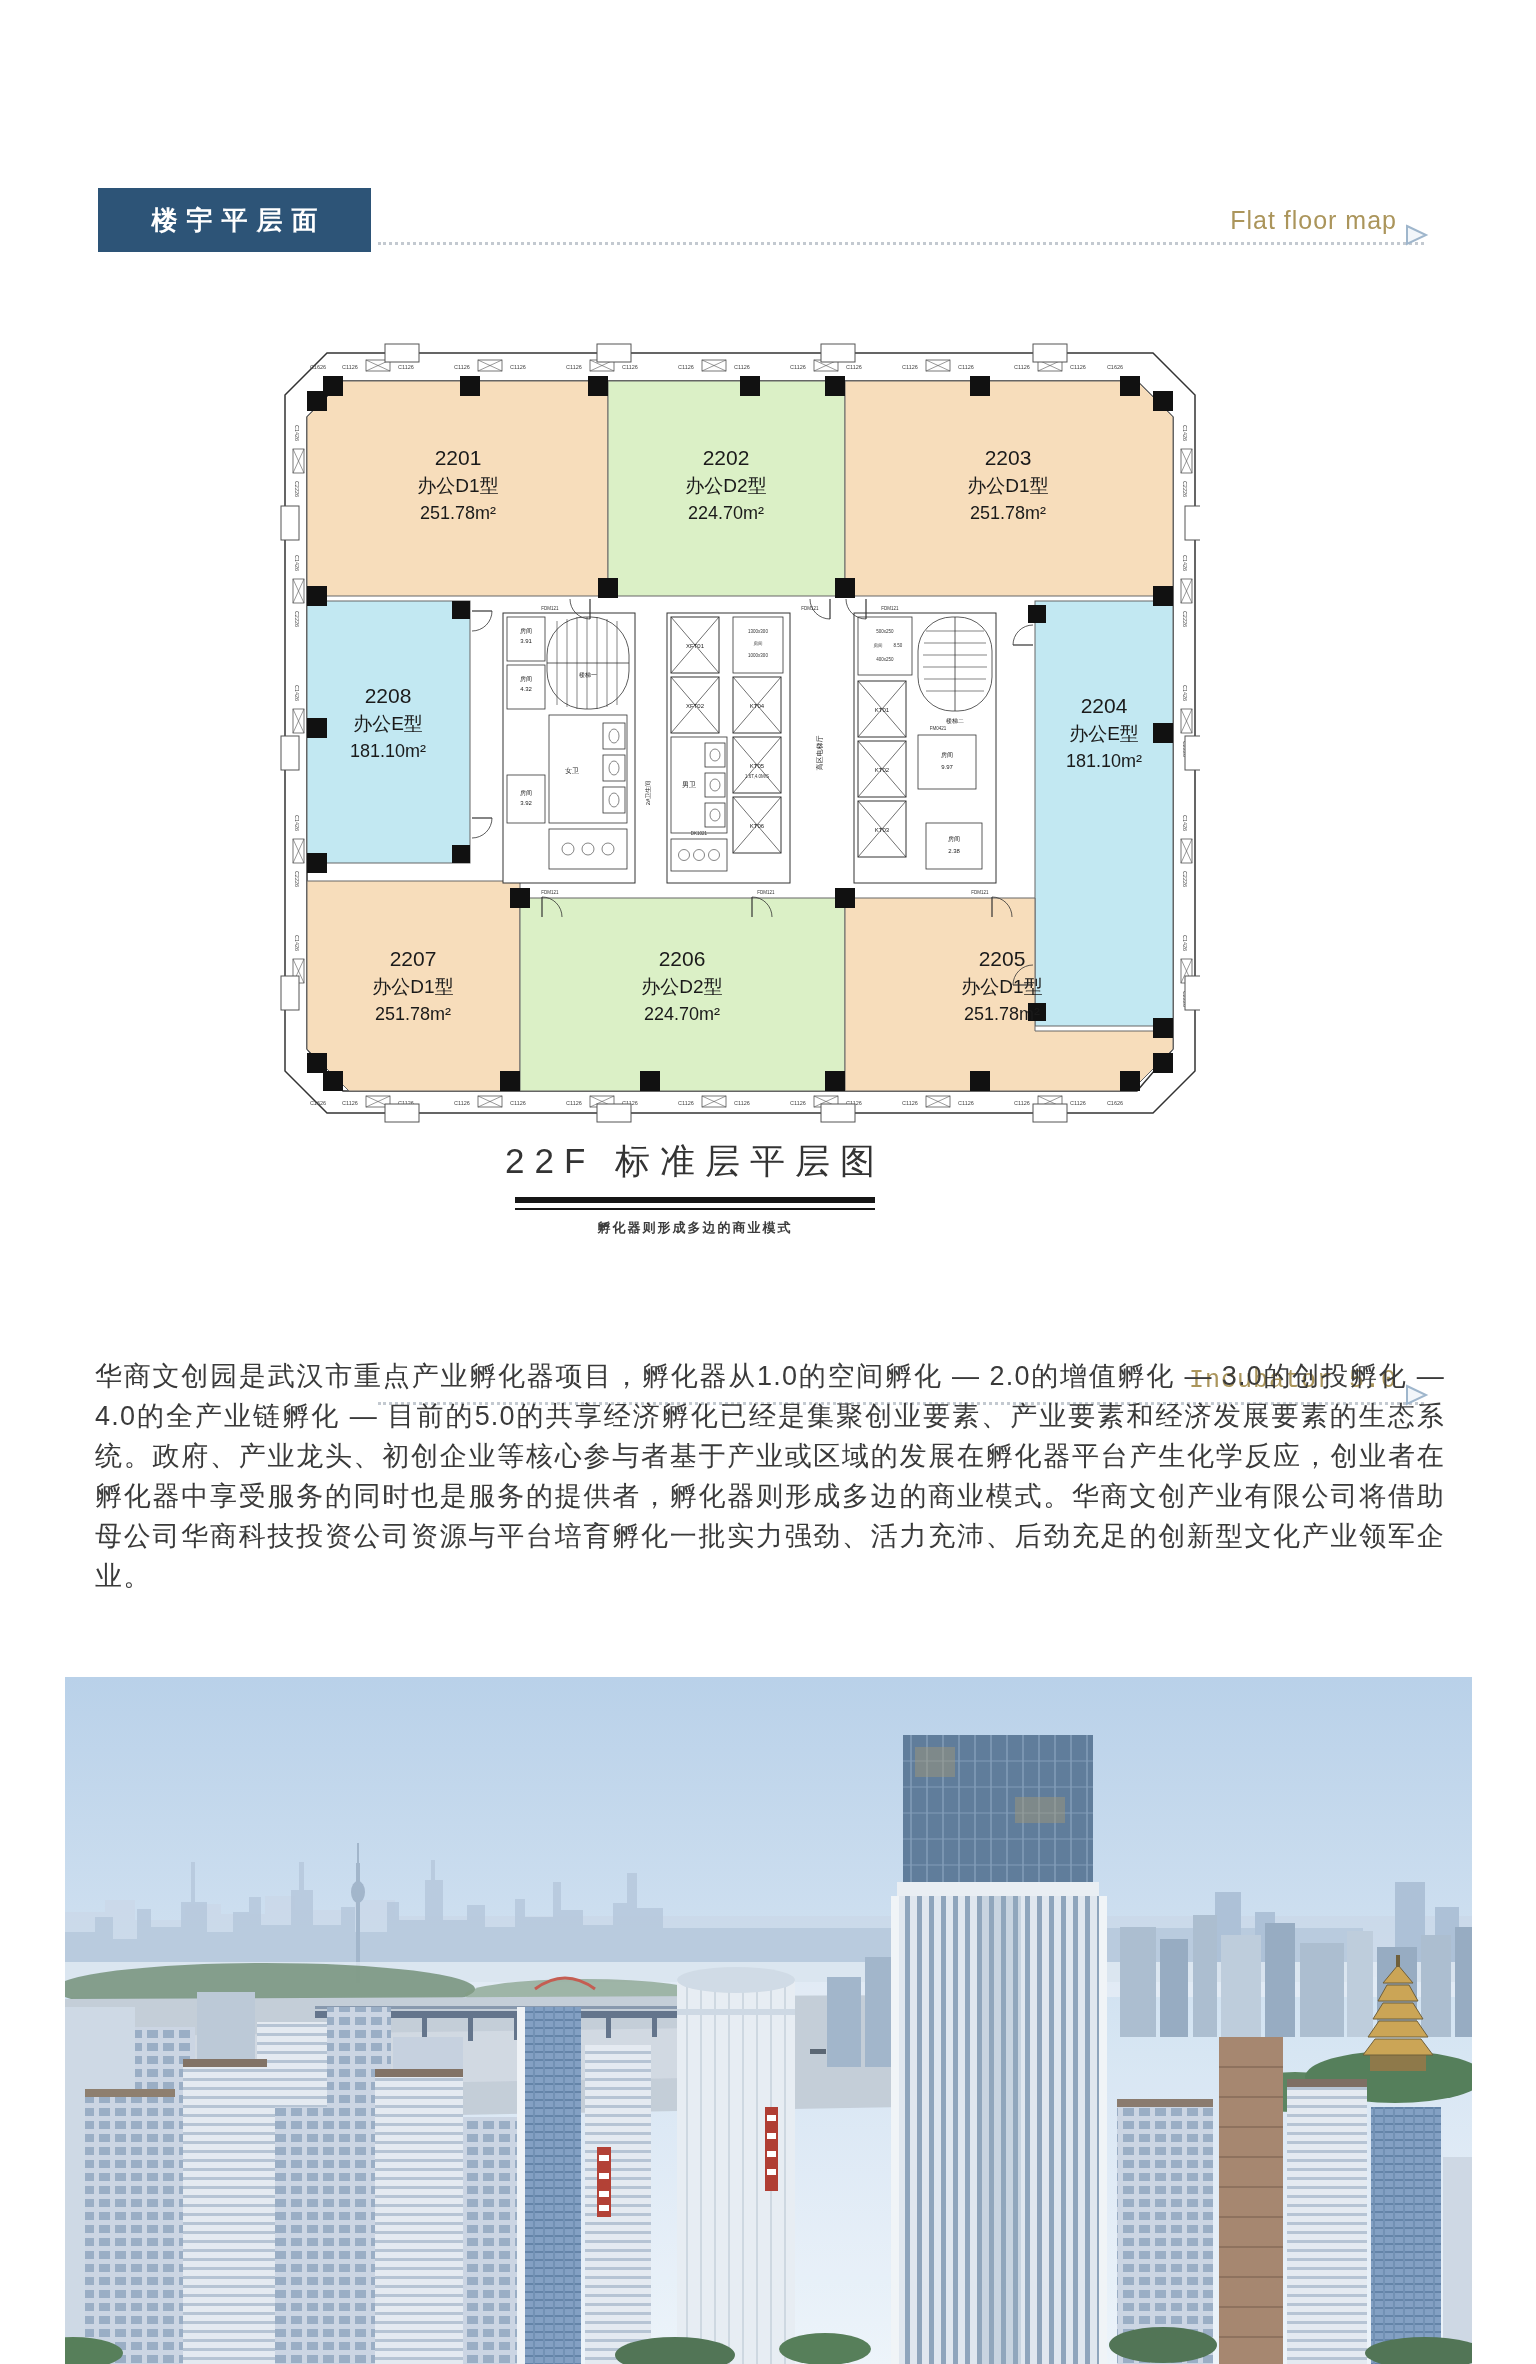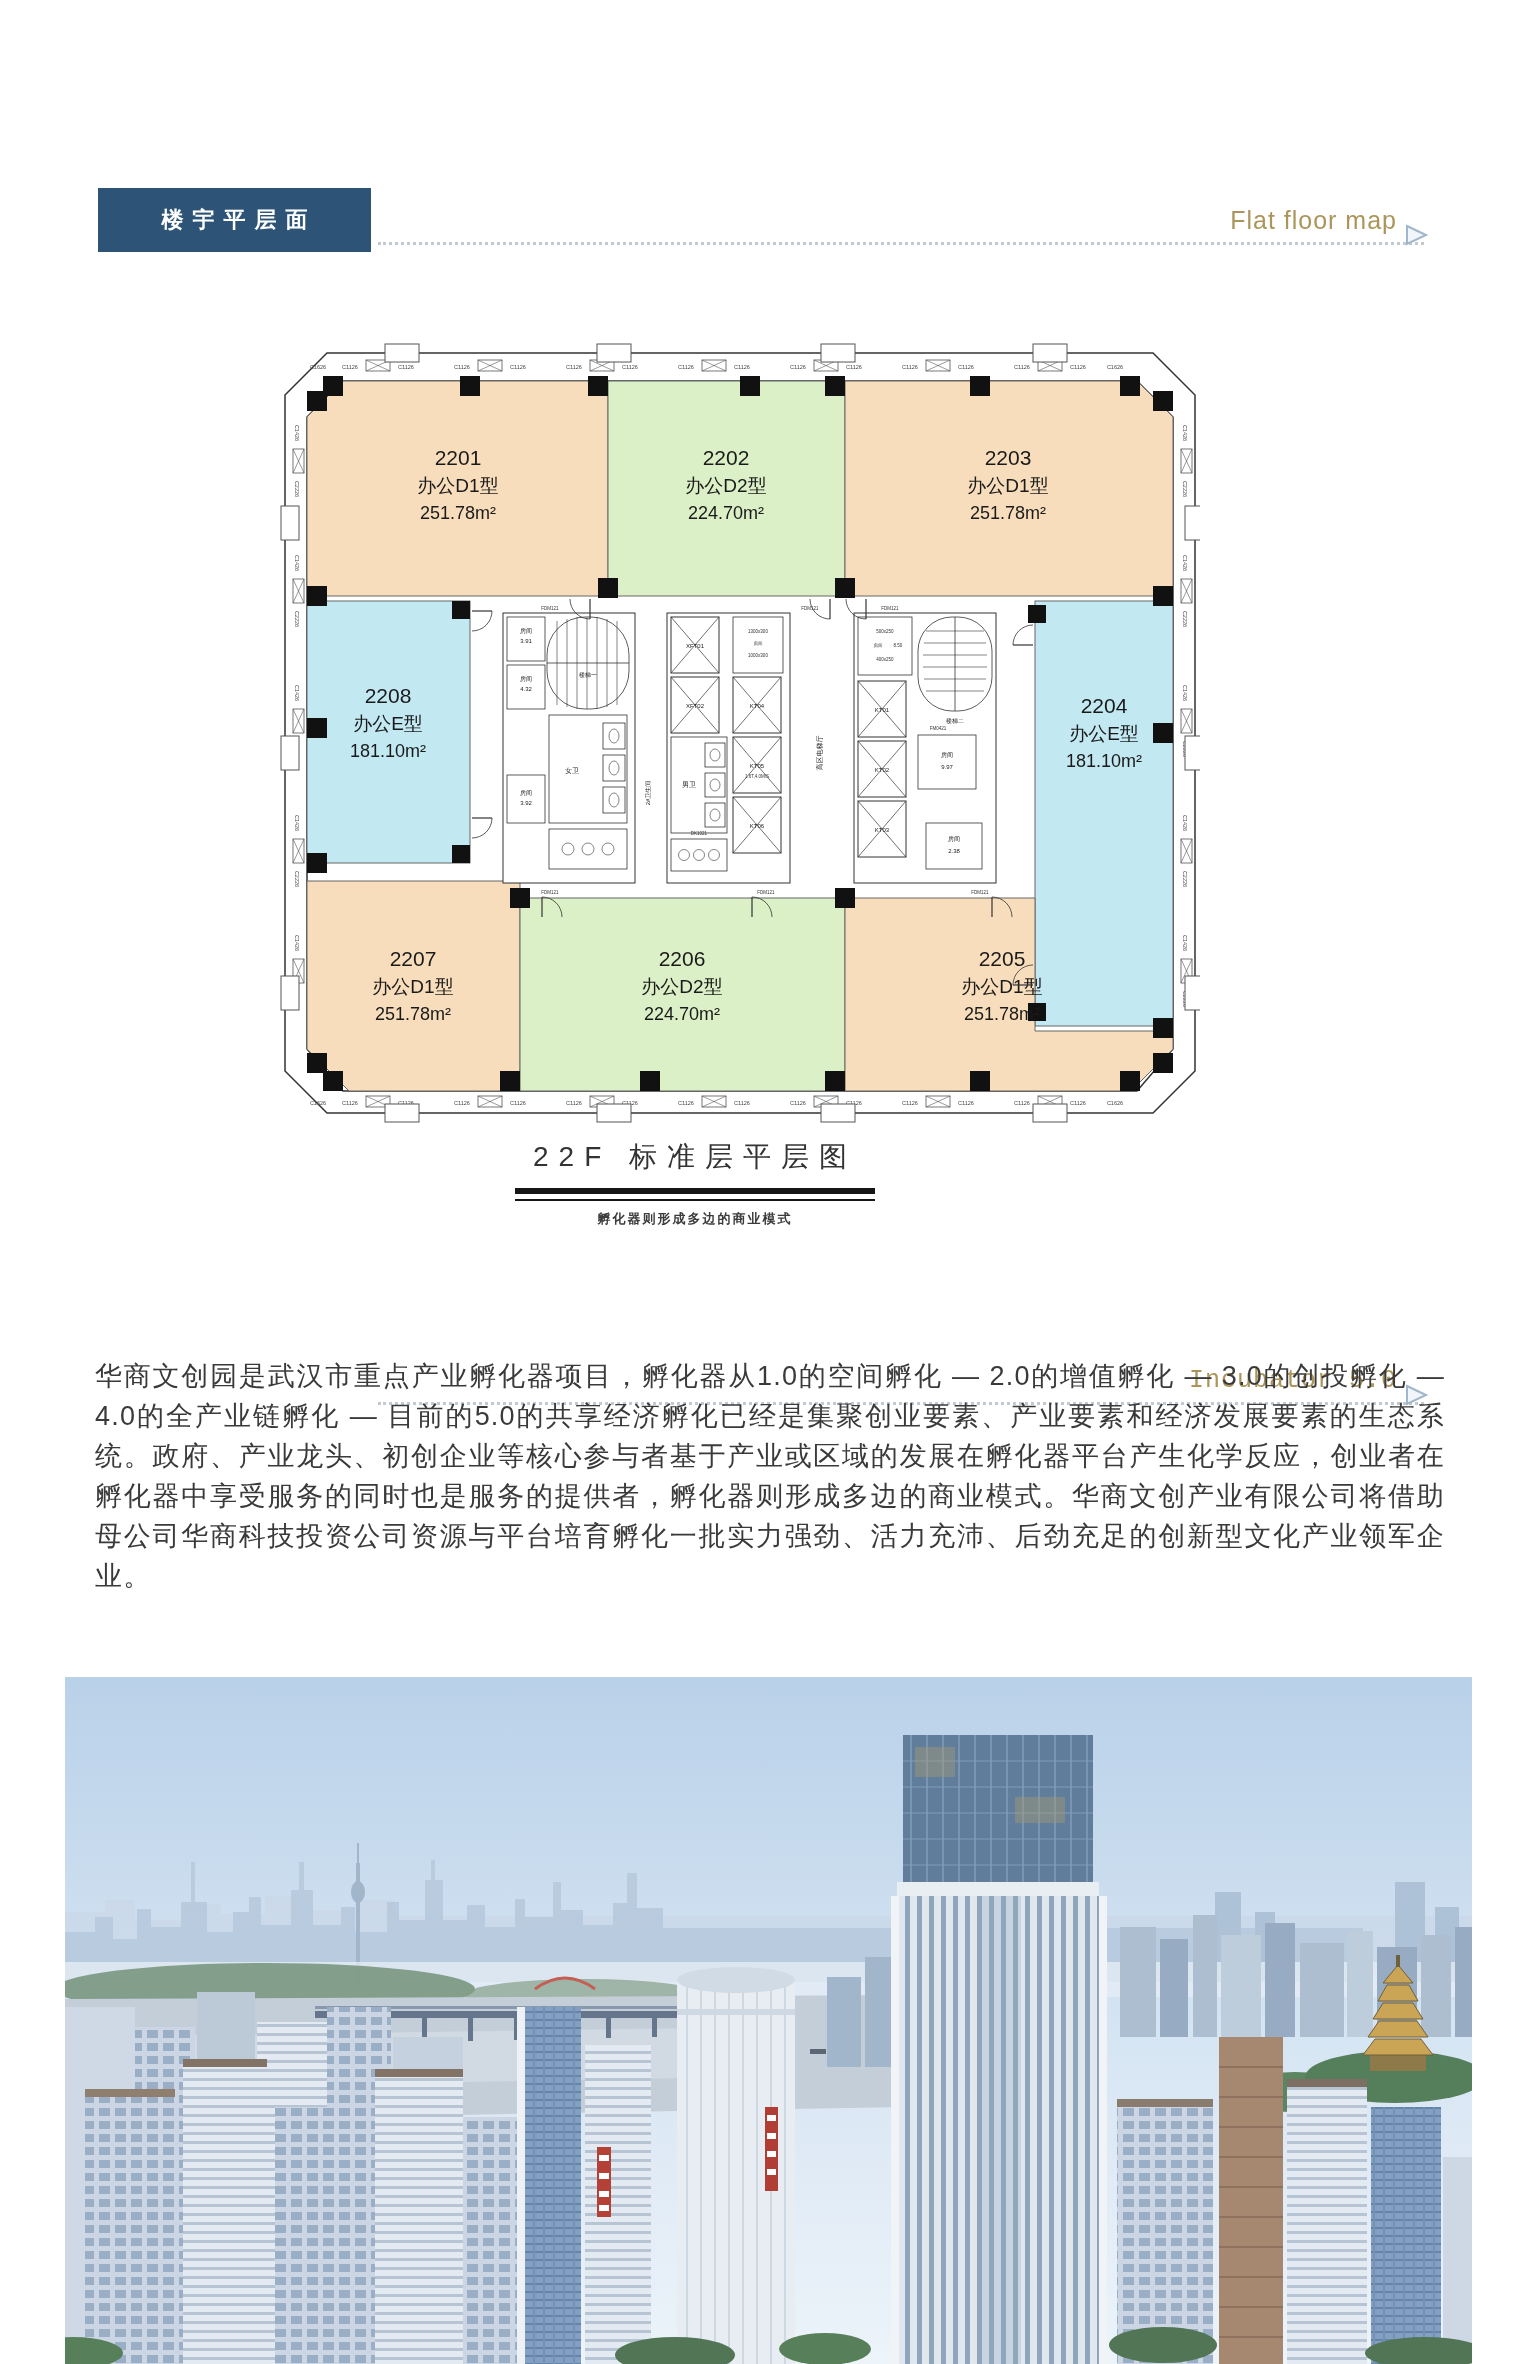--- a/index.html
+++ b/index.html
@@ -2,29 +2,29 @@
 <html><head>
 <meta charset="utf-8">
 <style>
   html,body{margin:0;padding:0;background:#fff;}
   .page{position:relative;width:1536px;height:2364px;background:#ffffff;
         font-family:"Liberation Sans","DejaVu Sans",sans-serif;overflow:hidden;}
 
   
   .sec-box{position:absolute;left:98px;width:273px;height:64px;background:#2d5477;
            color:#fff;display:flex;align-items:center;justify-content:center;
-           font-size:22px;font-weight:bold;letter-spacing:9px;padding-left:9px;box-sizing:border-box;}
+           font-size:26px;font-weight:bold;letter-spacing:9px;padding-left:9px;box-sizing:border-box;}
   .dotline{position:absolute;left:378px;width:1046px;height:0;border-top:3px dotted #c3c9d0;}
   .sec-en{position:absolute;font-size:25px;color:#ab955b;letter-spacing:1px;white-space:nowrap;}
   .arrow-wrap{position:absolute;width:26px;height:22px;}
 
   
   .plan-wrap{position:absolute;left:190px;top:233px;width:1010px;height:890px;}
   .plan-caption{position:absolute;left:190px;top:1138px;width:1010px;text-align:center;color:#2b2b2b;}
-  .cap-text{font-size:28px;letter-spacing:10px;color:#333;}
+  .cap-text{font-size:35px;letter-spacing:10px;color:#333;}
   .cap-rules{width:360px;margin:12px auto 0;}
   .cap-rule-thick{height:6px;background:#161616;}
   .cap-rule-thin{height:2px;background:#161616;margin-top:5px;}
   .cap-note{margin-top:9px;font-size:13px;font-weight:bold;letter-spacing:2px;color:#3c3c3c;}
 
   
   svg text{font-family:"Liberation Sans","DejaVu Sans",sans-serif;}
   .uno{font-size:21px;fill:#1a1a1a;text-anchor:middle;}
   .utype{font-size:19px;fill:#1a1a1a;text-anchor:middle;}
   .uarea{font-size:18px;fill:#1a1a1a;text-anchor:middle;}

